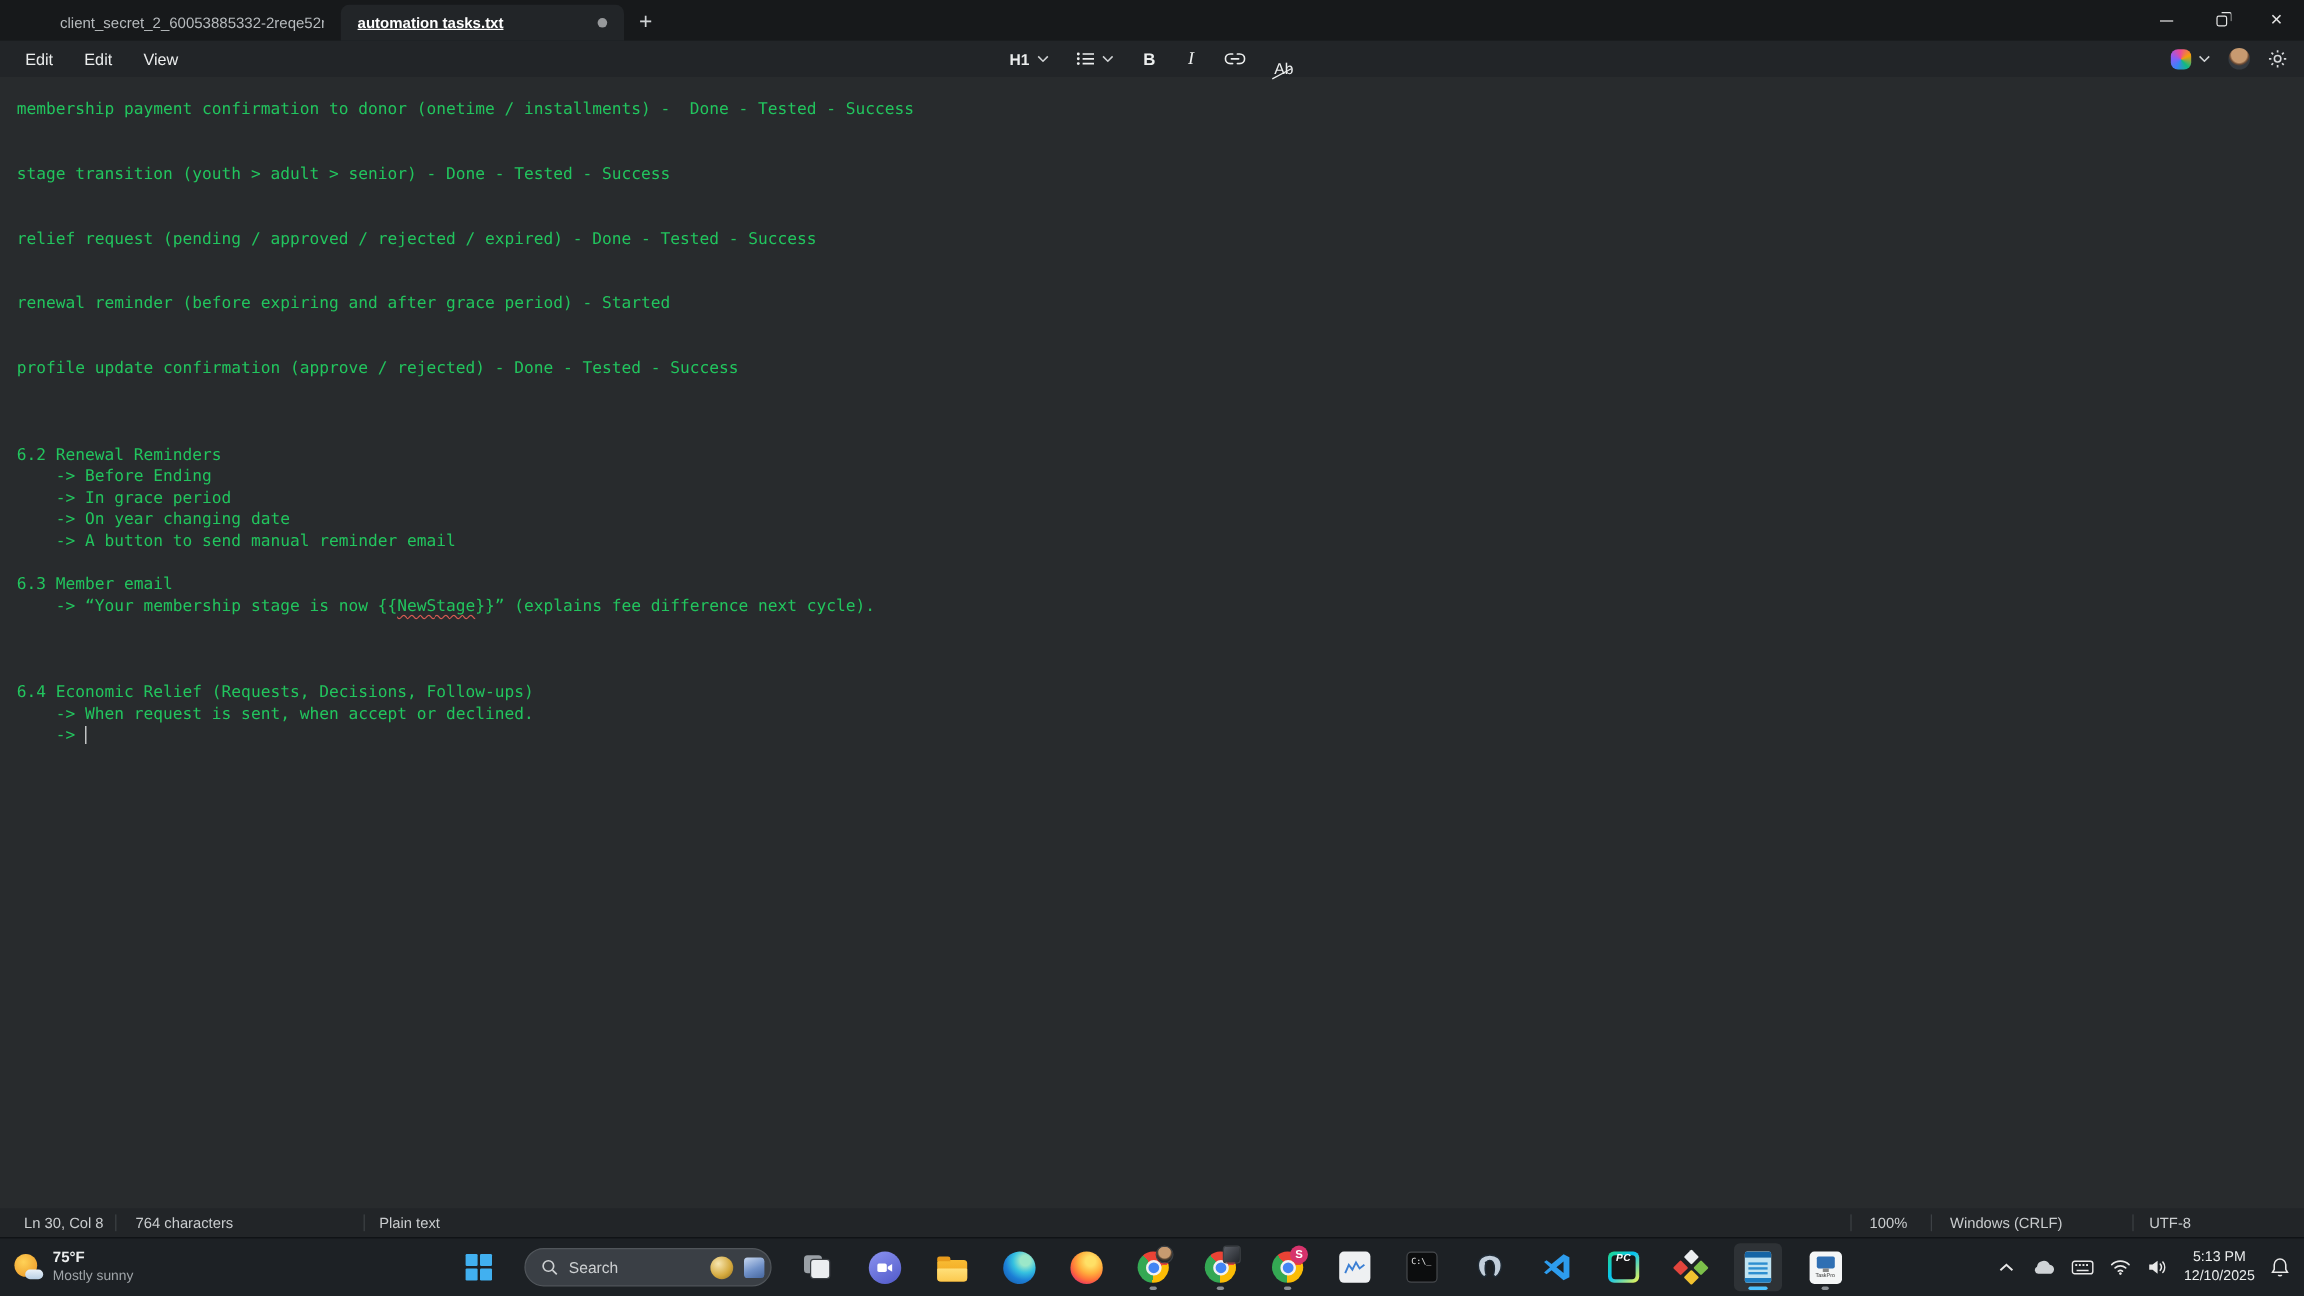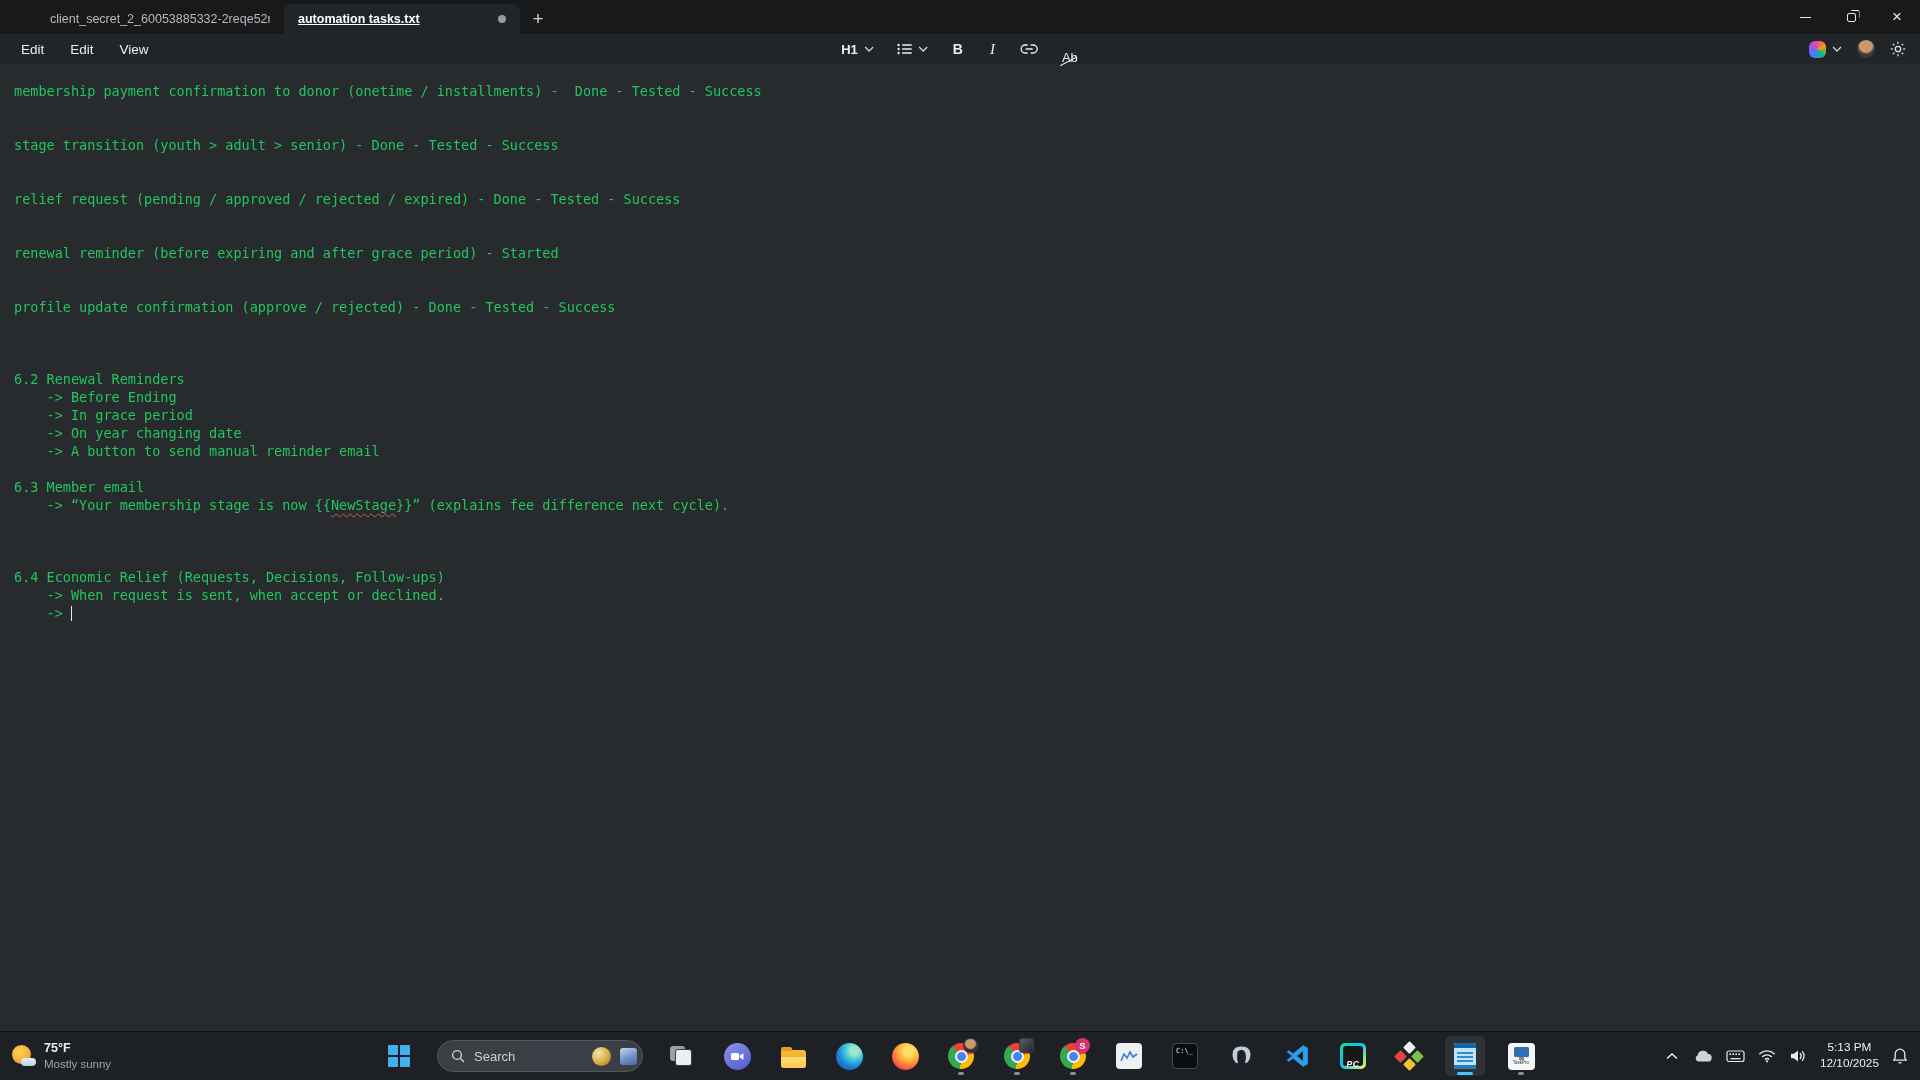--- a/index.html
+++ b/index.html
@@ -125,21 +125,21 @@
   .badge.dark{background:linear-gradient(135deg,#5a5e66,#23262b);border:1px solid #3c4044;border-radius:3px;}
   .badge.s{background:#d6336c;color:#fff;font-size:9.5px;font-weight:700;
            display:flex;align-items:center;justify-content:center;}
   .taskmgr{width:26px;height:26px;border-radius:4px;background:#eef0f2;
            display:flex;align-items:center;justify-content:center;}
   .terminal{width:26px;height:26px;border-radius:4px;background:#0c0d0e;border:1px solid #46494d;
             color:#e8e8e8;font-family:"DejaVu Sans Mono",monospace;font-size:7px;padding:3px 0 0 3px;}
   .vscode,.pgsvg{display:block;}
   .pycharm{position:relative;width:26px;height:26px;border-radius:5px;
      background:linear-gradient(135deg,#21d789 0%,#07c3f2 45%,#fcf84a 100%);
-     display:flex;align-items:flex-end;justify-content:center;font-style:italic;}
+     display:flex;align-items:flex-start;justify-content:center;font-style:italic;}
   .pycharm i{position:absolute;inset:3px;background:#17181a;border-radius:3px;}
   .pycharm span{position:relative;color:#fff;font-size:8.5px;font-weight:700;letter-spacing:.5px;}
   .diamond{position:relative;width:28px;height:28px;}
   .diamond i{position:absolute;width:9px;height:9px;transform:rotate(45deg);border-radius:1px;}
   .d-top{left:9.5px;top:1px;background:#eceef0;}
   .d-left{left:1px;top:9.5px;background:#e2453d;}
   .d-right{left:18px;top:9.5px;background:#7cc04a;}
   .d-bot{left:9.5px;top:18px;background:#f2c230;}
   .npico{position:relative;width:22px;height:26px;background:#bfe3f2;border-radius:2px;overflow:hidden;}
   .npico::before{content:"";position:absolute;left:0;top:0;width:100%;height:5px;background:#1565a5;}
@@ -281,20 +281,34 @@
     <div class="ln">6.3 Member email</div>
     <div class="ln"><span>    -&gt; “Your membership stage is now {{</span><span class="misspell">NewStage</span><span>}}” (explains fee difference next cycle).</span></div>
     <div class="ln"></div>
     <div class="ln"></div>
     <div class="ln"></div>
     <div class="ln">6.4 Economic Relief (Requests, Decisions, Follow-ups)</div>
     <div class="ln">    -&gt; When request is sent, when accept or declined.</div>
     <div class="ln"><span>    -&gt; </span><span class="caret"></span></div>
   </div>
 
+  <div class="statusbar">
+    <div class="seg pos">Ln 30, Col 8</div>
+    <div class="sep"></div>
+    <div class="seg chars">764 characters</div>
+    <div class="sep"></div>
+    <div class="seg doctype">Plain text</div>
+    <div class="spacer"></div>
+    <div class="sep"></div>
+    <div class="seg zoom">100%</div>
+    <div class="sep"></div>
+    <div class="seg eol">Windows (CRLF)</div>
+    <div class="sep"></div>
+    <div class="seg enc">UTF-8</div>
+  </div>
 </div>
 
 <div class="taskbar">
 
   <div class="weather">
     <span class="wx-ico">
         <span class="wx-sun"></span>
         <span class="wx-cloud"></span>
       </span>
     <span>

